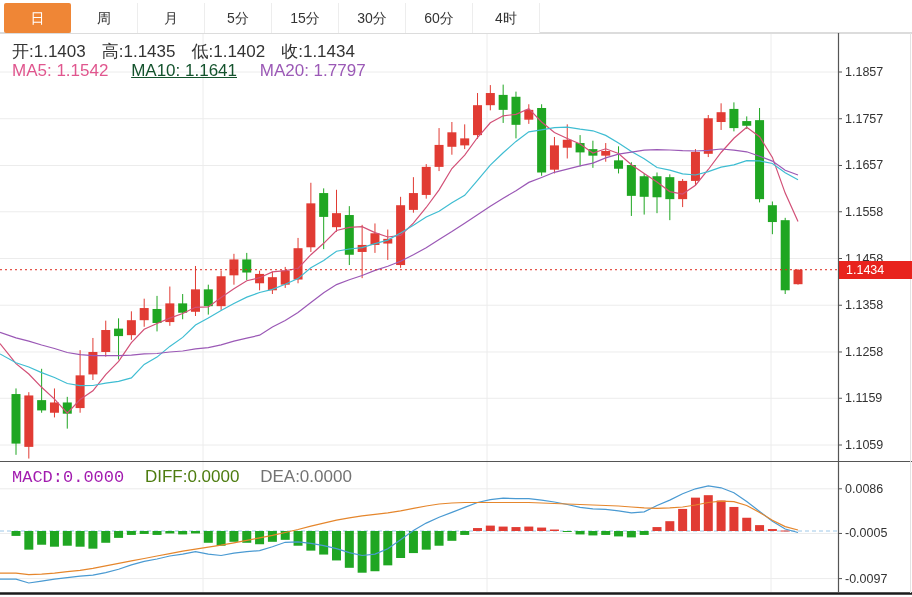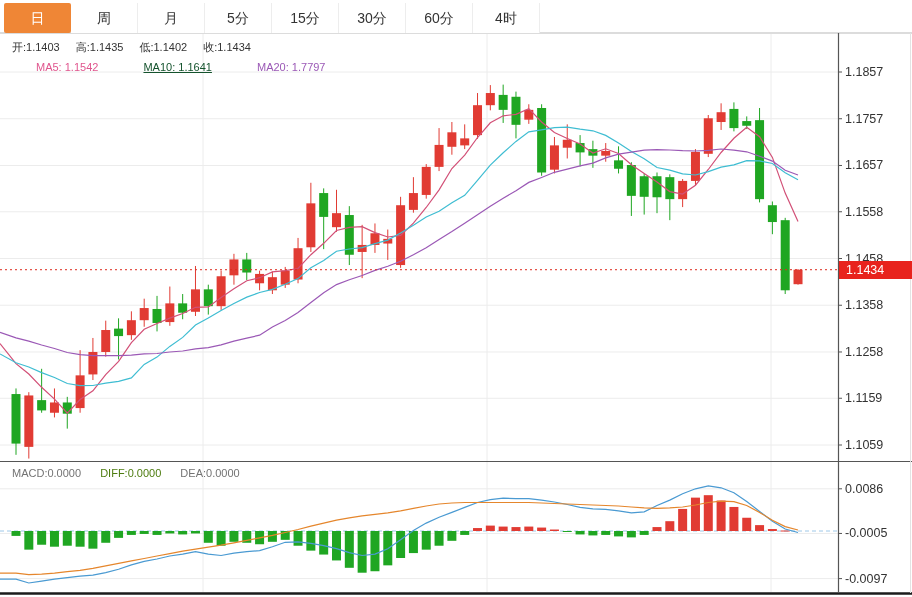--- a/index.html
+++ b/index.html
@@ -3,25 +3,25 @@
 <meta charset="utf-8">
 <style>
   html,body{margin:0;padding:0;background:#ffffff;}
   body{width:912px;height:597px;overflow:hidden;font-family:"Liberation Sans","DejaVu Sans",sans-serif;}
   #app{position:relative;width:912px;height:597px;background:#fff;}
   
   #tabbar{position:absolute;left:0;top:0;width:912px;height:33px;background:#fff;border-bottom:1px solid #dcdcdc;box-sizing:border-box;display:flex;padding-left:4px;padding-top:3px;}
   .tab{width:67px;height:30px;line-height:30px;text-align:center;font-size:14px;color:#333;background:#fff;border-right:1px solid #ededed;cursor:pointer;box-sizing:border-box;}
   .tab.active{background:#ef8636;color:#fff;border-right:none;border-radius:2px;}
   
-  .legend{position:absolute;left:12px;font-size:11px;letter-spacing:0;white-space:nowrap;z-index:5;}
+  .legend{position:absolute;left:12px;font-size:17px;letter-spacing:0;white-space:nowrap;z-index:5;}
   #ohlc-row{top:40px;color:#333;}
   #ohlc-row .val{margin-right:16px;}
   #ma-row{top:61px;}
-  #ma-row span{margin-right:18px;margin-left:24px;}
+  #ma-row span{margin-right:18px;}
   #macd-row{top:467px;}
   #macd-row span{margin-right:16px;}
   
   #price-tag{position:absolute;left:839px;top:261px;width:73px;height:18px;line-height:18px;font-size:12.5px;text-align:left;padding-left:7px;box-sizing:border-box;z-index:6;}
   
   #chart-canvas{position:absolute;left:0;top:0;}
   svg text{font-family:"Liberation Sans","DejaVu Sans",sans-serif;}
 </style>
 </head>
 <body>
@@ -285,20 +285,20 @@
     <span class="lbl">开:</span><span class="val">1.1403</span><span class="lbl">高:</span><span class="val">1.1435</span><span class="lbl">低:</span><span class="val">1.1402</span><span class="lbl">收:</span><span class="val">1.1434</span>
   </div>
 
   <div id="ma-row" class="legend">
     <span style="color: rgb(224, 86, 142);">MA5: 1.1542</span>
     <span style="color: #14532d; text-decoration: underline;">MA10: 1.1641</span>
     <span style="color: rgb(155, 89, 182);">MA20: 1.7797</span>
   </div>
 
   <div id="macd-row" class="legend">
-    <span style="color: #737373;">MACD:0.0000</span>
+    <span style="color: #a21caf; font-family: Liberation Mono, monospace;">MACD:0.0000</span>
     <span style="color: #4d7c0f;">DIFF:0.0000</span>
     <span style="color: #737373;">DEA:0.0000</span>
   </div>
 
   <div id="price-tag" style="background: rgb(232, 35, 29); color: rgb(255, 255, 255);">1.1434</div>
 
 </div>
 
 </body></html>

